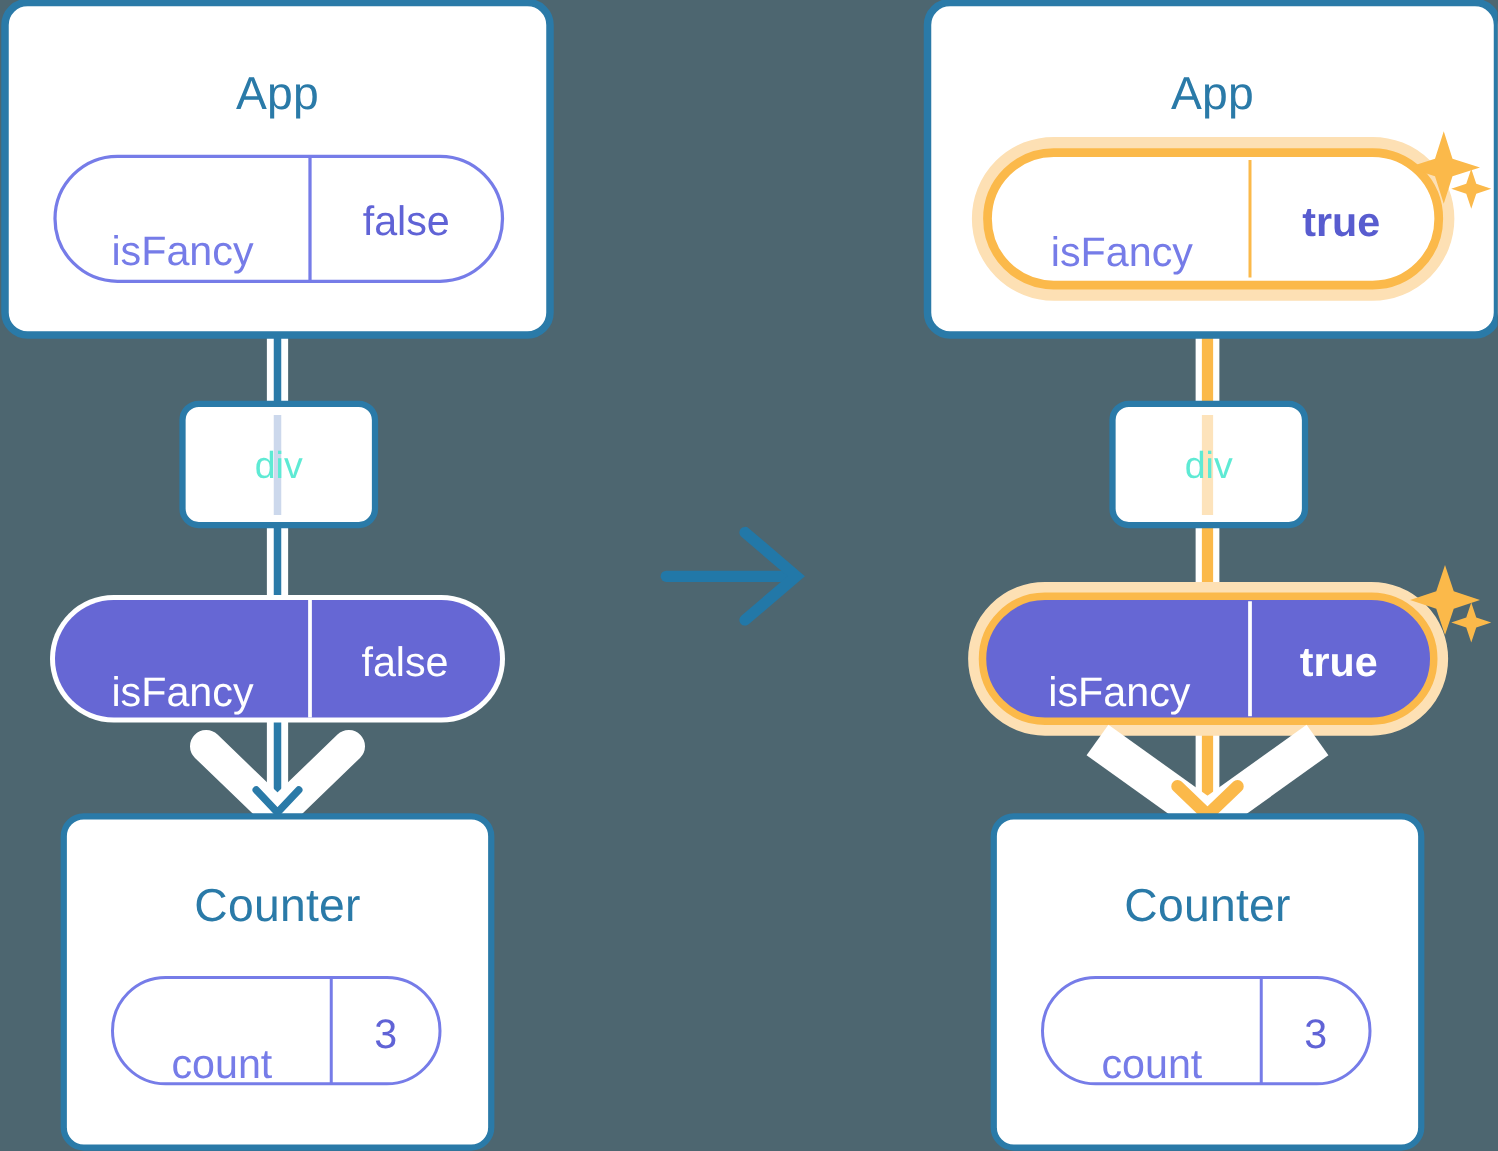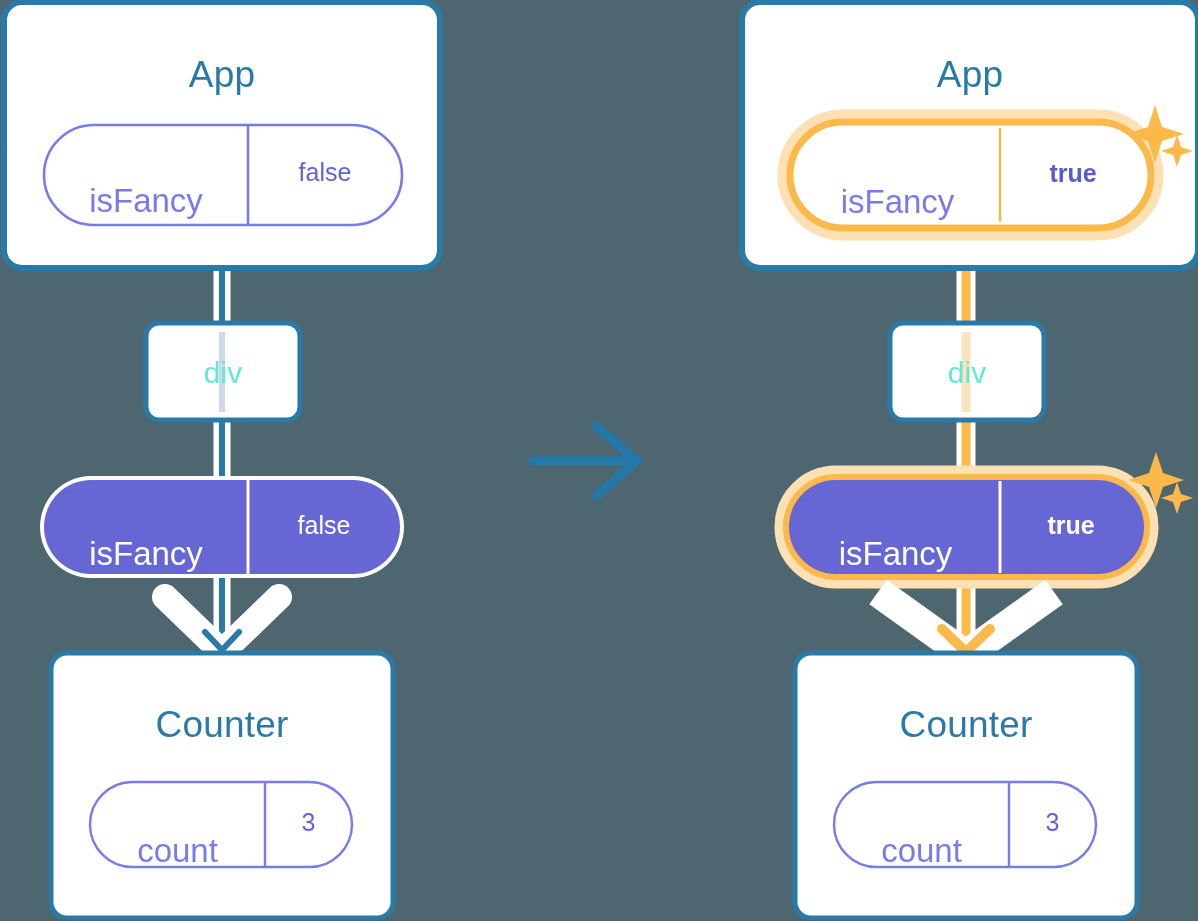--- a/index.html
+++ b/index.html
@@ -28,21 +28,21 @@
     color:#5eead4;
     font-size:30px;
   }
   .pill-key{
     color:#767ce8;
     font-size:33px;
     margin-top:24px;
   }
   .pill-val{
     color:#6063d6;
-    font-size:25px;
+    font-size:33px;
   }
   .pill-val.bold{font-weight:bold;color:#585ccf;}
   .pill-key.onsolid{color:#ffffff;}
   .pill-val.onsolid{color:#ffffff;font-weight:bold;}
   .pill-val.onsolid.plain{font-weight:normal;}
 </style>
 </head>
 <body>
 
 <div id="stage">

